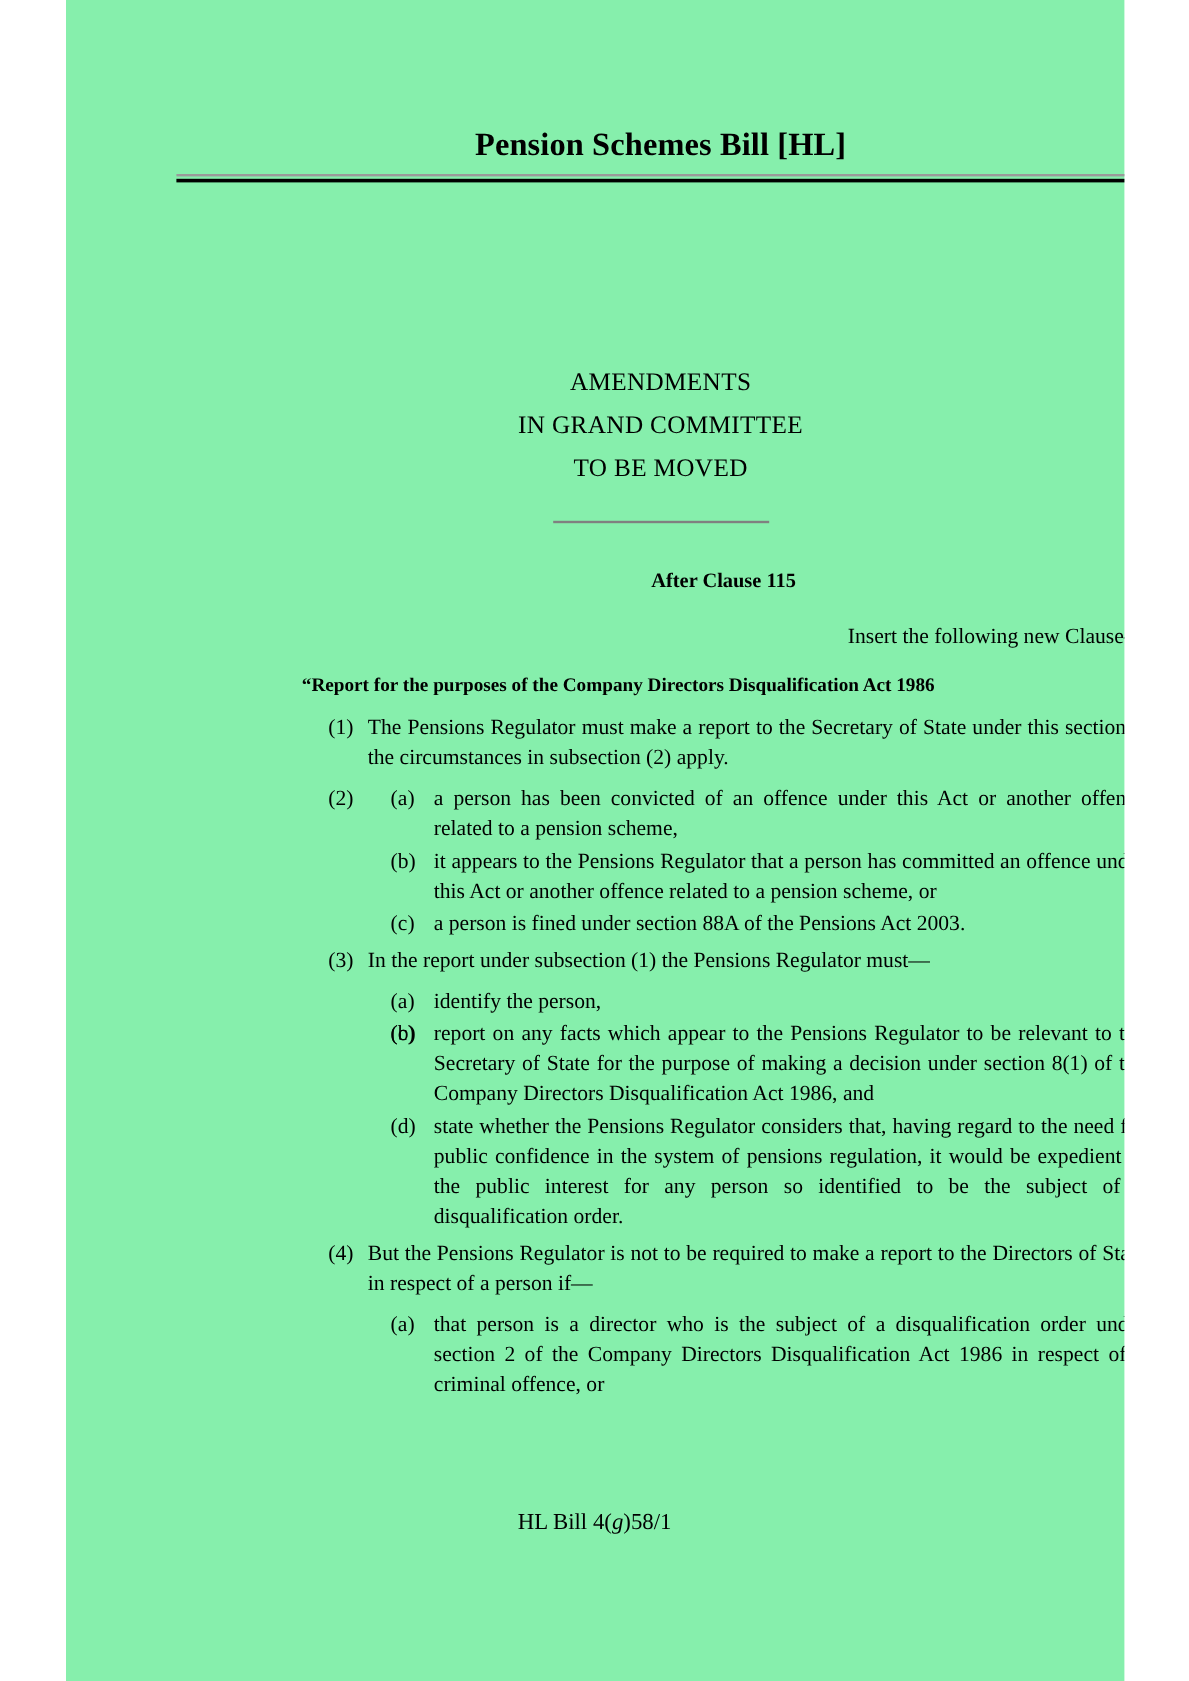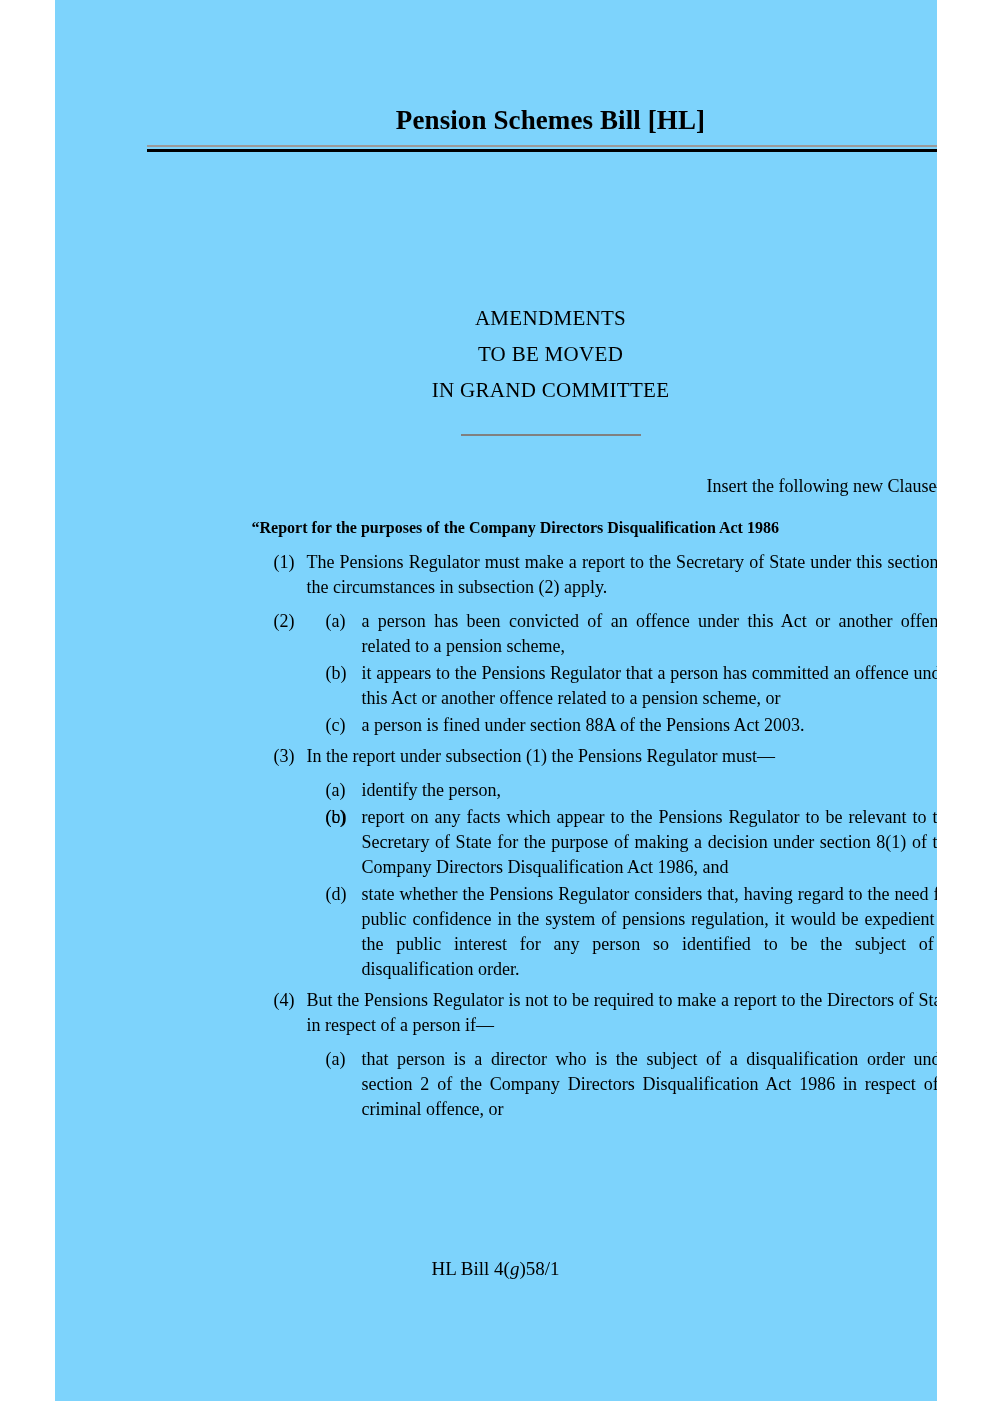--- a/index.html
+++ b/index.html
@@ -10,21 +10,21 @@
   }
   body {
     font-family: "Liberation Serif", "DejaVu Serif", serif;
     color: #000000;
   }
   .page {
     position: relative;
     width: 882px;
     height: 1401px;
     margin: 0 auto;
-    background: #7dd3fc;
+    background: #86efac;
     box-sizing: border-box;
     overflow: hidden;
     font-family: Liberation Serif, serif;
   }
 
   
   .masthead {
     position: absolute;
     left: 92px;
     top: 104px;
@@ -174,29 +174,30 @@
   <div class="masthead">
     <h1 class="doc-title">Pension Schemes Bill [HL]</h1>
     <div class="rule-double">
       <div class="thin"></div>
       <div class="thick"></div>
     </div>
   </div>
 
   <div class="frontmatter">
     <div class="fm-line">AMENDMENTS</div>
+    <div class="fm-line">IN GRAND COMMITTEE</div>
     <div class="fm-line">TO BE MOVED</div>
-    <div class="fm-line">IN GRAND COMMITTEE</div>
     <div class="fm-rule-wrap">
       <div class="fm-rule"></div>
     </div>
   </div>
 
   <div class="body-block">
 
+    <div class="clause-head">After Clause 115</div>
     <div class="lead-in">Insert the following new Clause—</div>
     <div class="new-clause-title">“Report for the purposes of the Company Directors Disqualification Act 1986</div>
 
     <div class="group">
       <div class="subsec">
         <span class="marker">(1)</span>
         <span>The Pensions Regulator must make a report to the Secretary of State under this section if the circumstances in subsection (2) apply.</span>
       </div>
     </div>
 

